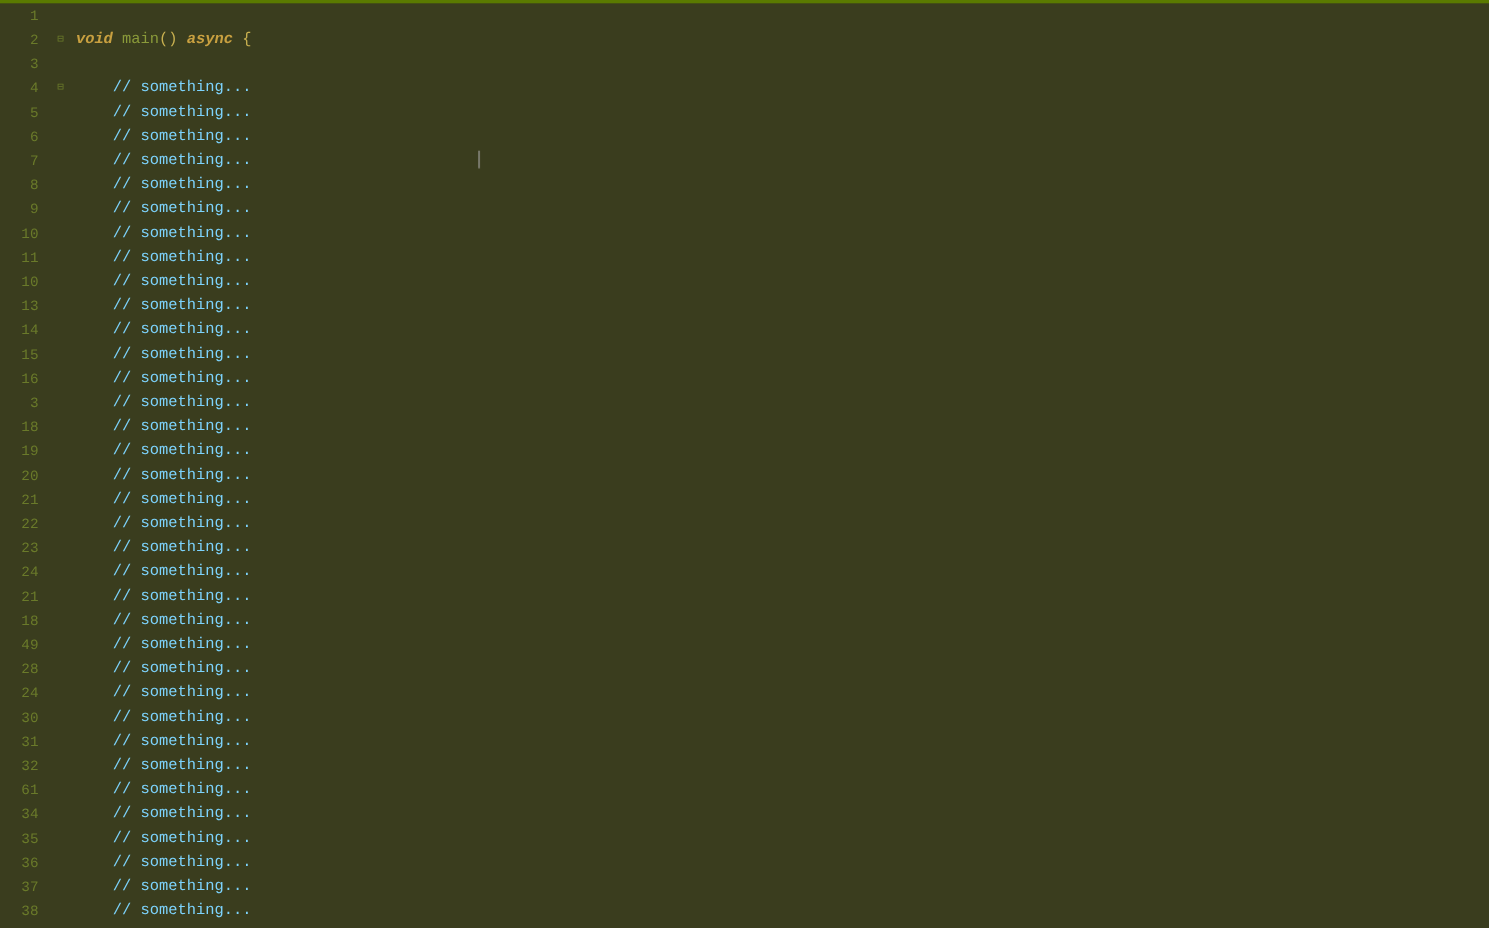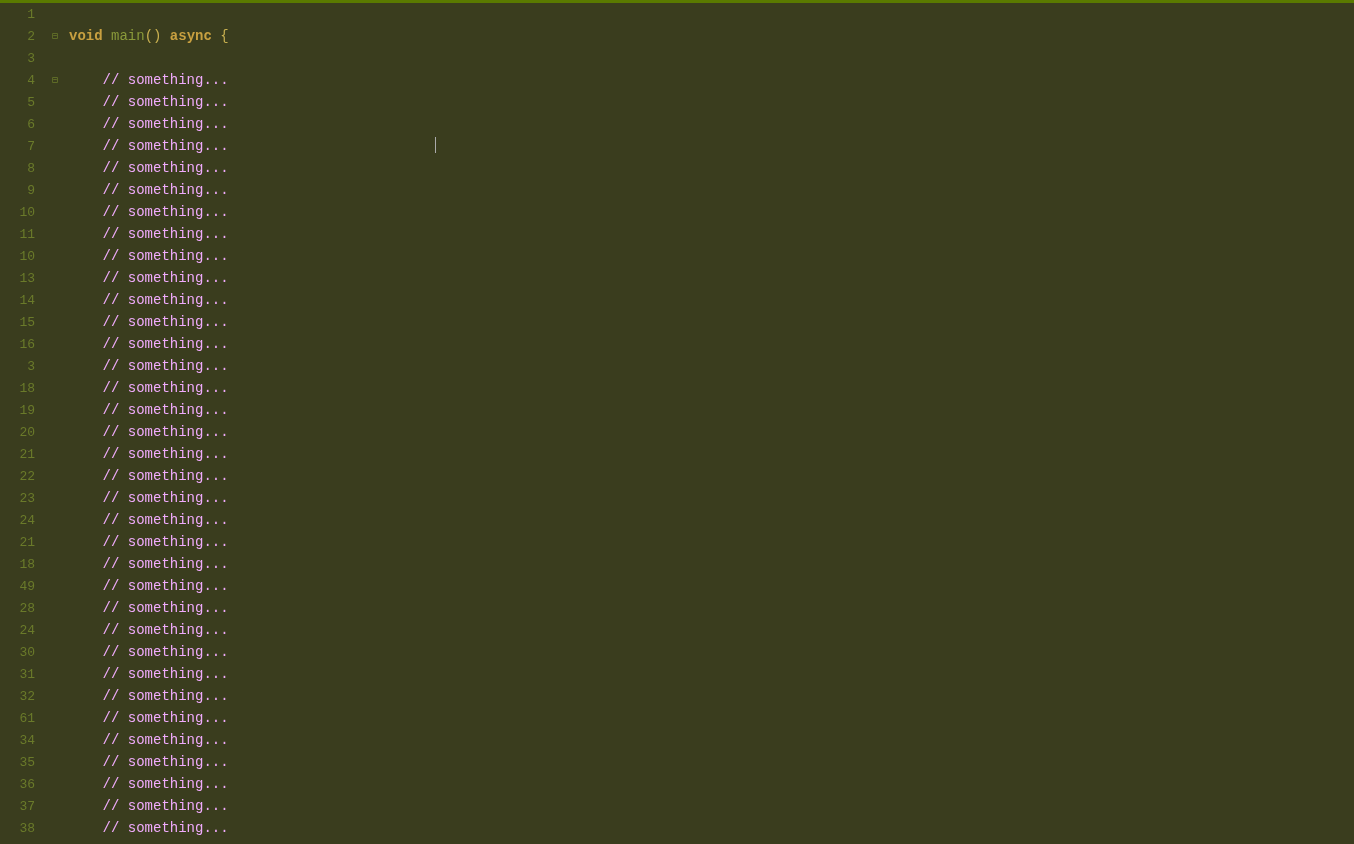--- a/index.html
+++ b/index.html
@@ -69,24 +69,25 @@
 
     .line-content {
       flex: 1;
       padding-left: 4px;
       white-space: pre;
     }
 
     .keyword {
       color: #c8a040;
       font-weight: bold;
+      font-style: italic;
     }
 
     .comment {
-      color: #f0abfc;
+      color: #7dd3fc;
     }
 
     .punctuation {
       color: #c8b050;
     }
 
     @keyframes blink {
       0%, 100% { opacity: 1; }
       50% { opacity: 0; }
     }

